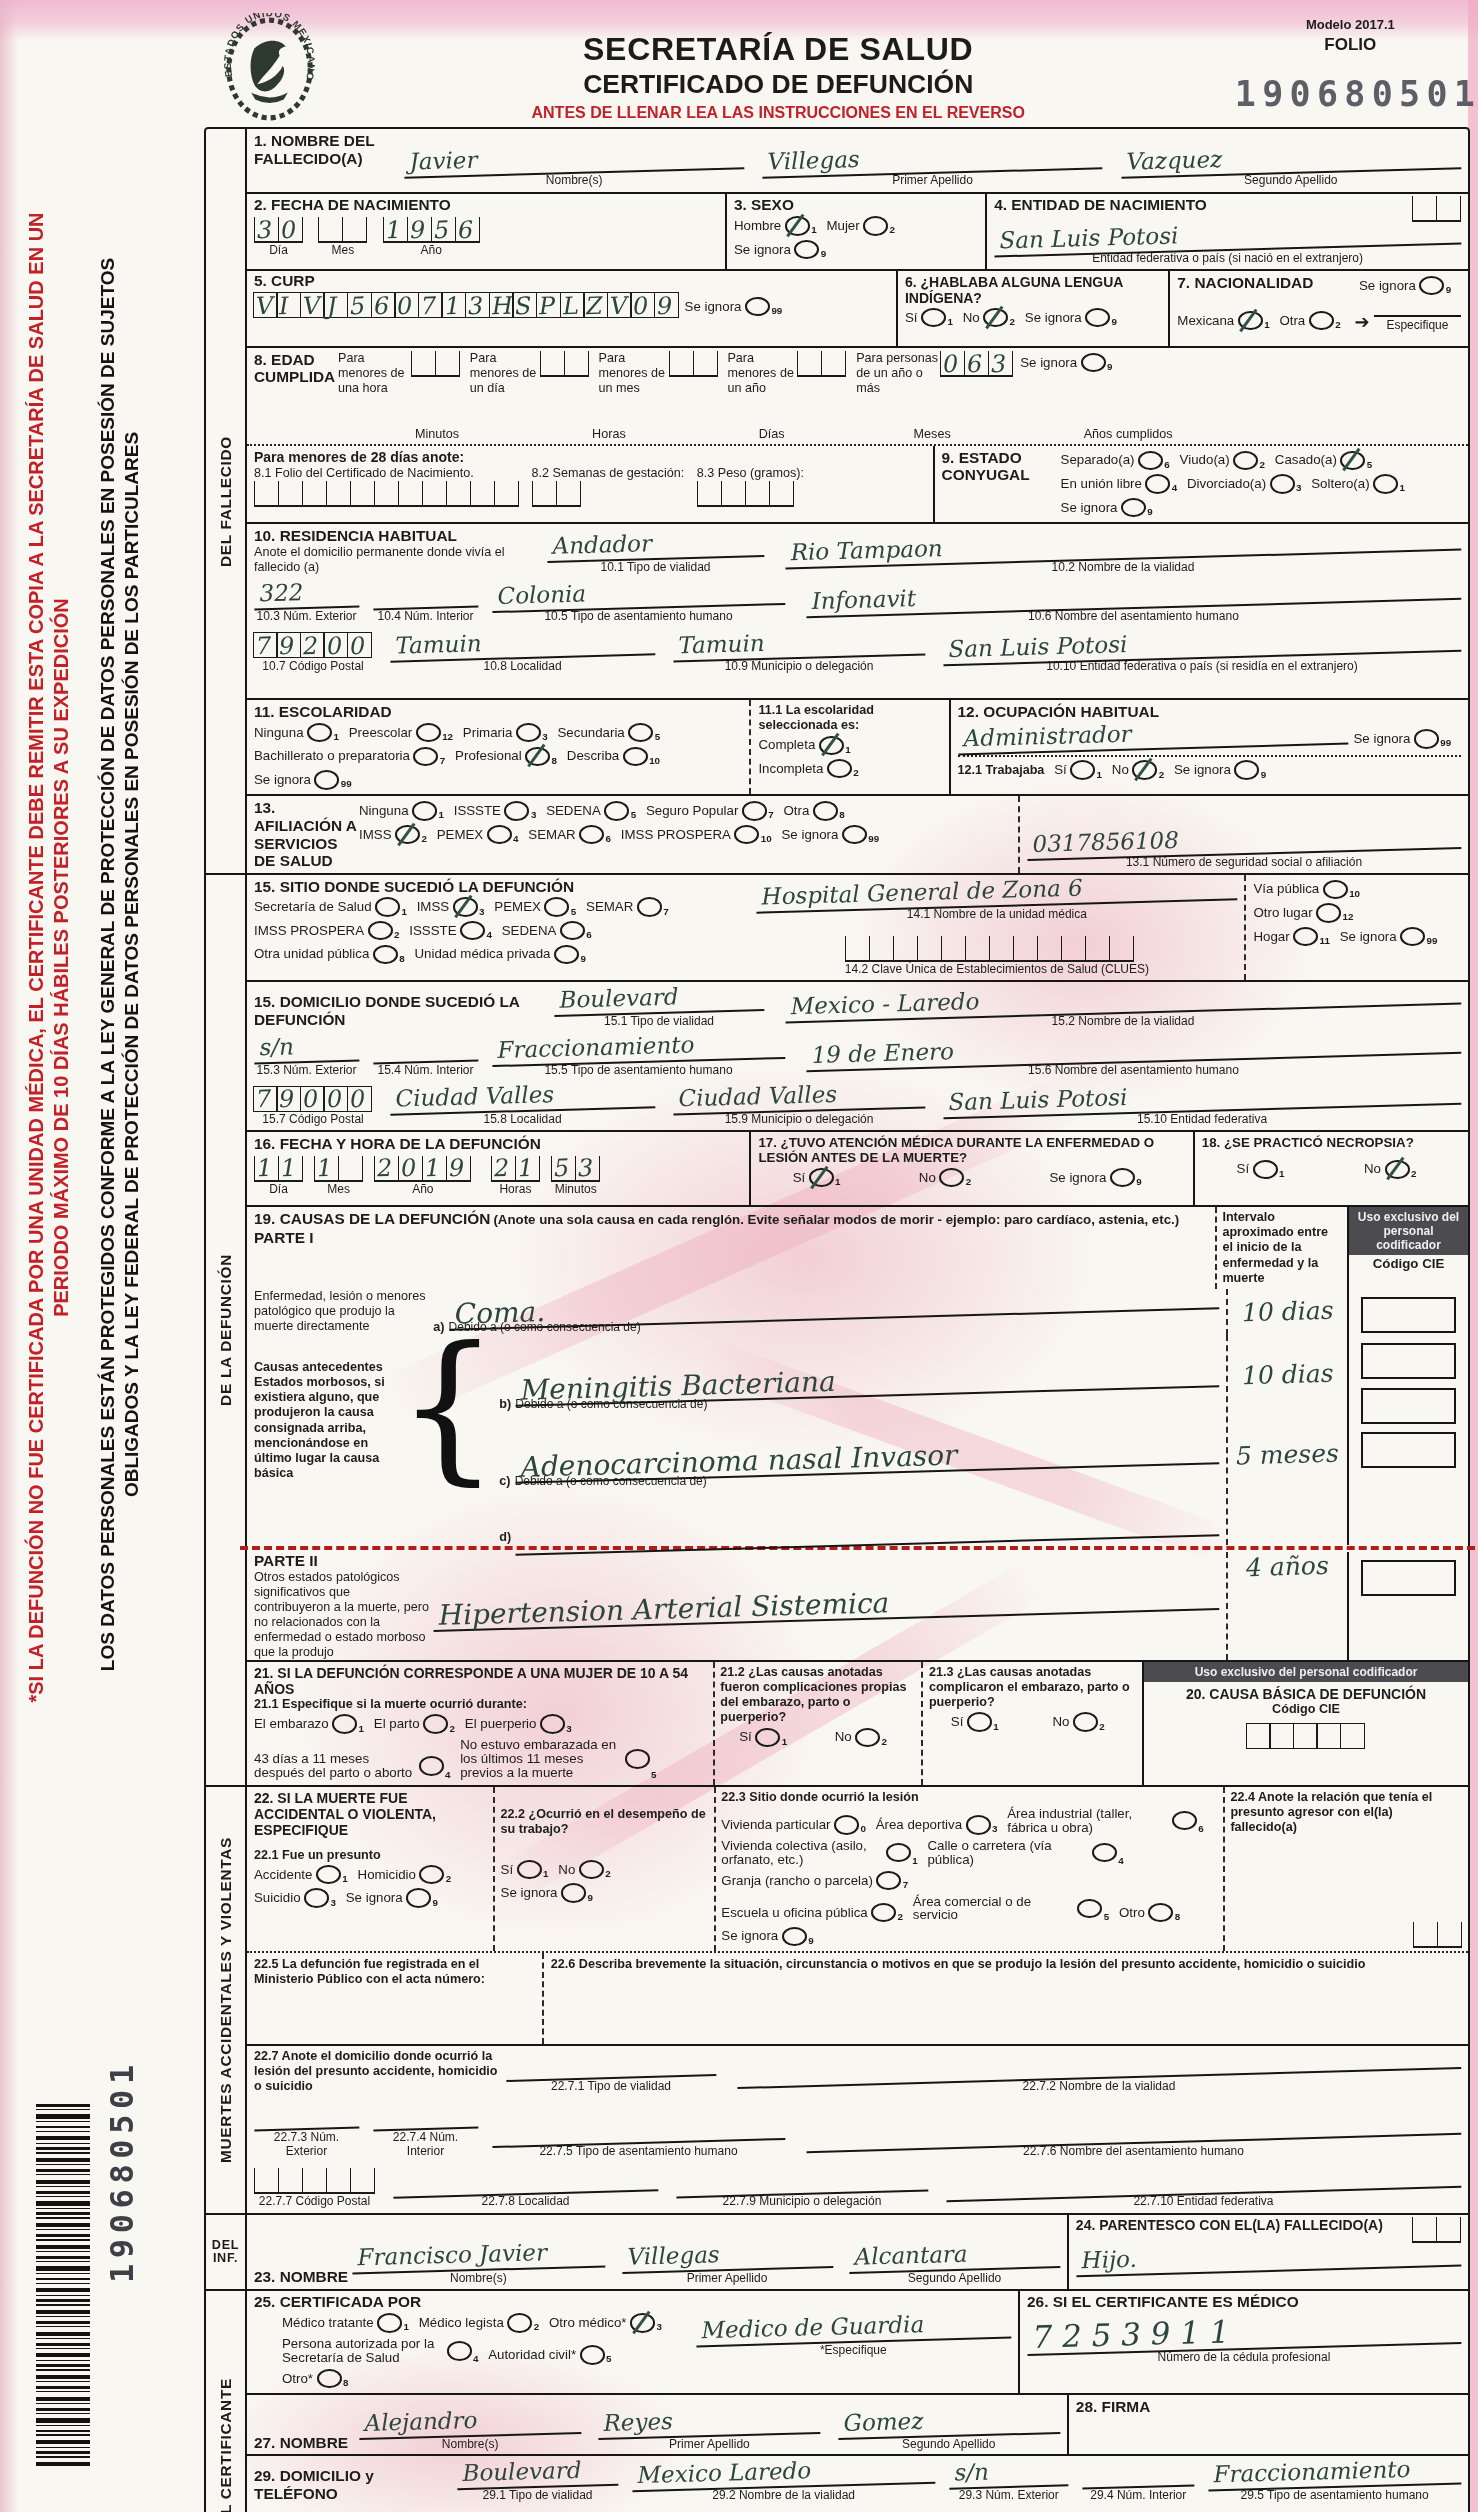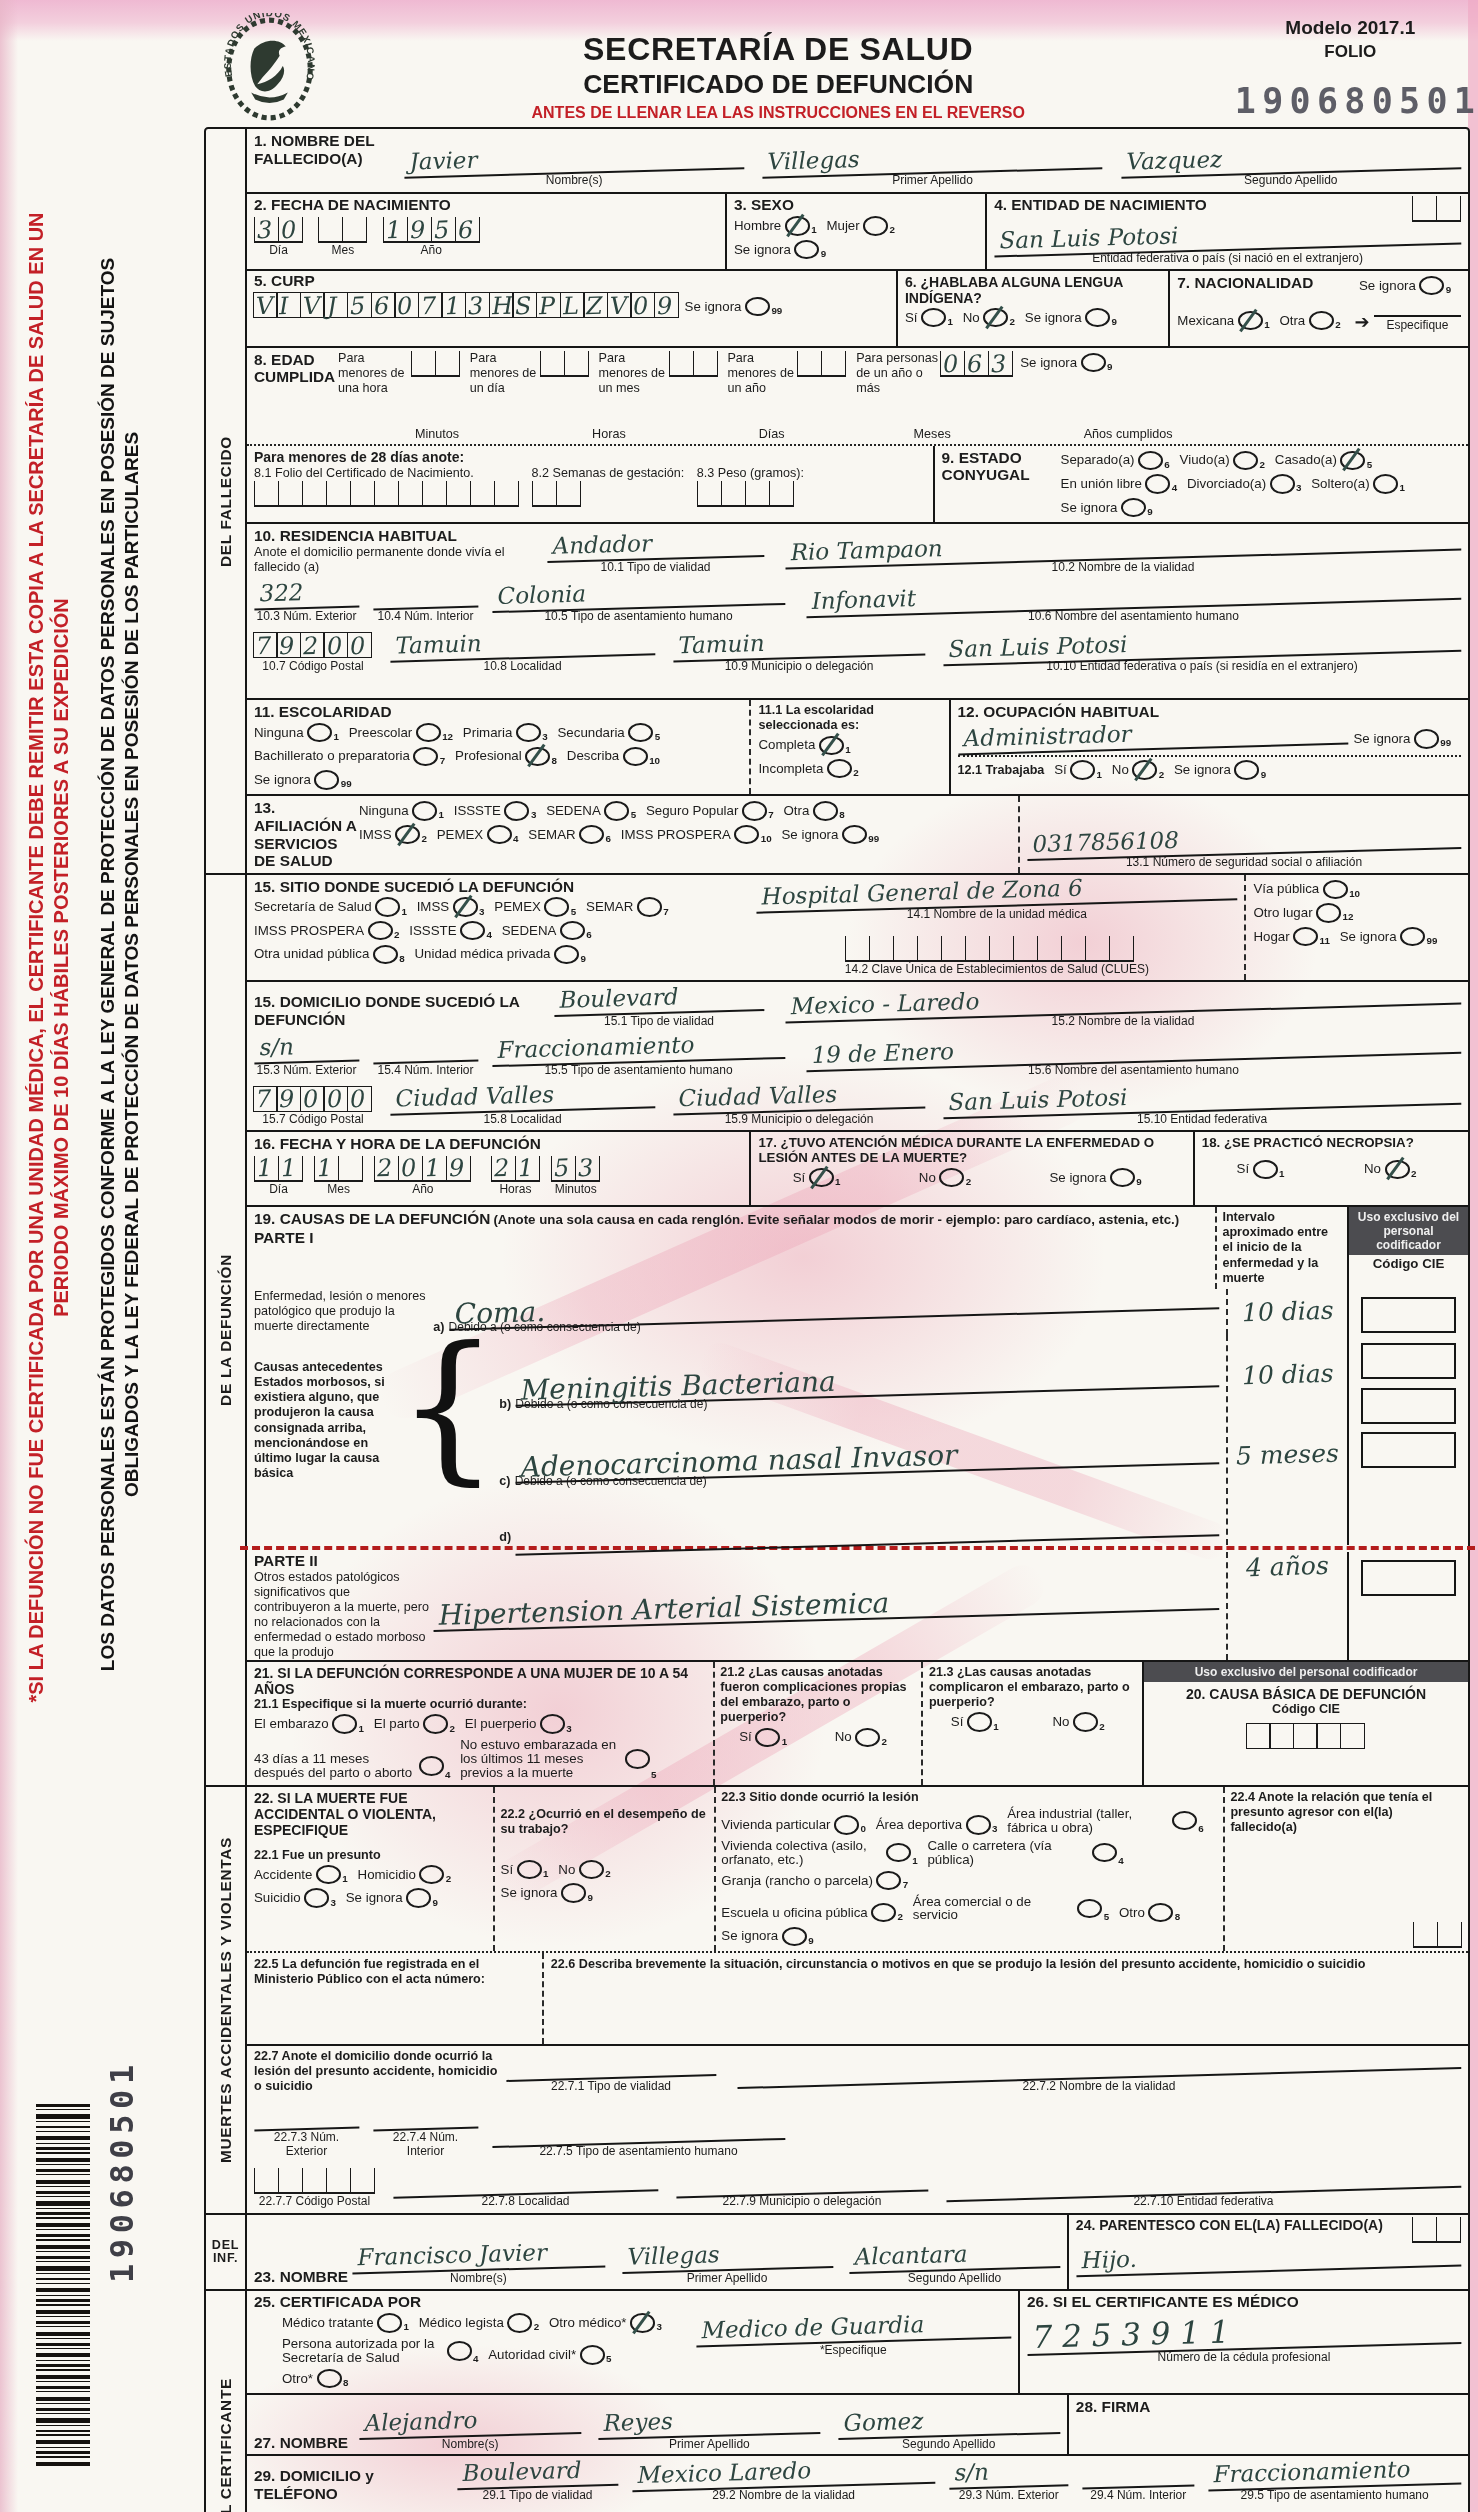--- a/index.html
+++ b/index.html
@@ -24,21 +24,21 @@
     font-family:"DejaVu Sans Mono",monospace;font-size:32px;font-weight:bold;letter-spacing:5.6px;color:#3f3f47;white-space:nowrap;}
   
   .main{position:absolute;left:204px;top:5.6px;width:1266px;}
   .hdr{display:flex;align-items:flex-start;padding:7px 4.2px 2.8px 4.2px;}
   .coat{width:105px;height:112px;flex:0 0 auto;margin-left:8.4px;}
   .titles{flex:1;text-align:center;padding-top:18px;}
   .t1{font-size:32px;font-weight:bold;letter-spacing:0.7px;}
   .t2{font-size:26.5px;font-weight:bold;margin-top:1.4px;}
   .t3{font-size:16px;font-weight:bold;color:#c32027;margin-top:4.2px;}
   .foliobox{width:231px;flex:0 0 auto;text-align:center;padding-top:4.2px;}
-  .modelo{font-size:19px;font-weight:bold;}
+  .modelo{font-size:13px;font-weight:bold;}
   .foliolbl{font-size:17px;font-weight:bold;margin-top:2.8px;}
   .folionum{font-family:"DejaVu Sans Mono",monospace;font-size:35px;font-weight:bold;letter-spacing:6.3px;color:#4e4e58;margin-top:19.6px;opacity:.9;}
   .formbox{border:2.8px solid #161616;border-radius:4.2px;}
   .band{display:flex;border-top:2.1px solid #161616;}
   .band:first-child{border-top:none;}
   .vlab{flex:0 0 39px;border-right:2.1px solid #161616;display:flex;align-items:center;justify-content:center;}
   .vlab span{writing-mode:vertical-rl;transform:rotate(180deg);font-weight:bold;font-size:15.4px;letter-spacing:0.7px;text-align:center;line-height:1;}
   .vlab.hl{writing-mode:horizontal-tb;}
   .vlab.hl span{writing-mode:horizontal-tb;transform:none;font-size:12.6px;text-align:center;}
   .bandc{flex:1;min-width:0;}
@@ -1348,20 +1348,24 @@
                   <div class="fl">22.7.3 Núm. Exterior</div>
                 </div>
               <div class="field" style="flex:0 0 105px;margin-right:14px;">
                   <div class="fv hw"></div>
                   <div class="fl">22.7.4 Núm. Interior</div>
                 </div>
               <div class="field" style="flex:0 0 293px;margin-right:21px;">
                   <div class="fv hw"></div>
                   <div class="fl">22.7.5 Tipo de asentamiento humano</div>
                 </div>
+              <div class="field" style="flex:1;">
+                  <div class="fv hw"></div>
+                  <div class="fl">22.7.6 Nombre del asentamiento humano</div>
+                </div>
             </div>
             <div class="flex" style="align-items:flex-end;margin-top:7px;">
               <div class="boxes" style="margin-right:18px;">
                   <div class="cells">
                     <span class="cell"></span>
                     <span class="cell"></span>
                     <span class="cell"></span>
                     <span class="cell"></span>
                     <span class="cell"></span>
                   </div>

